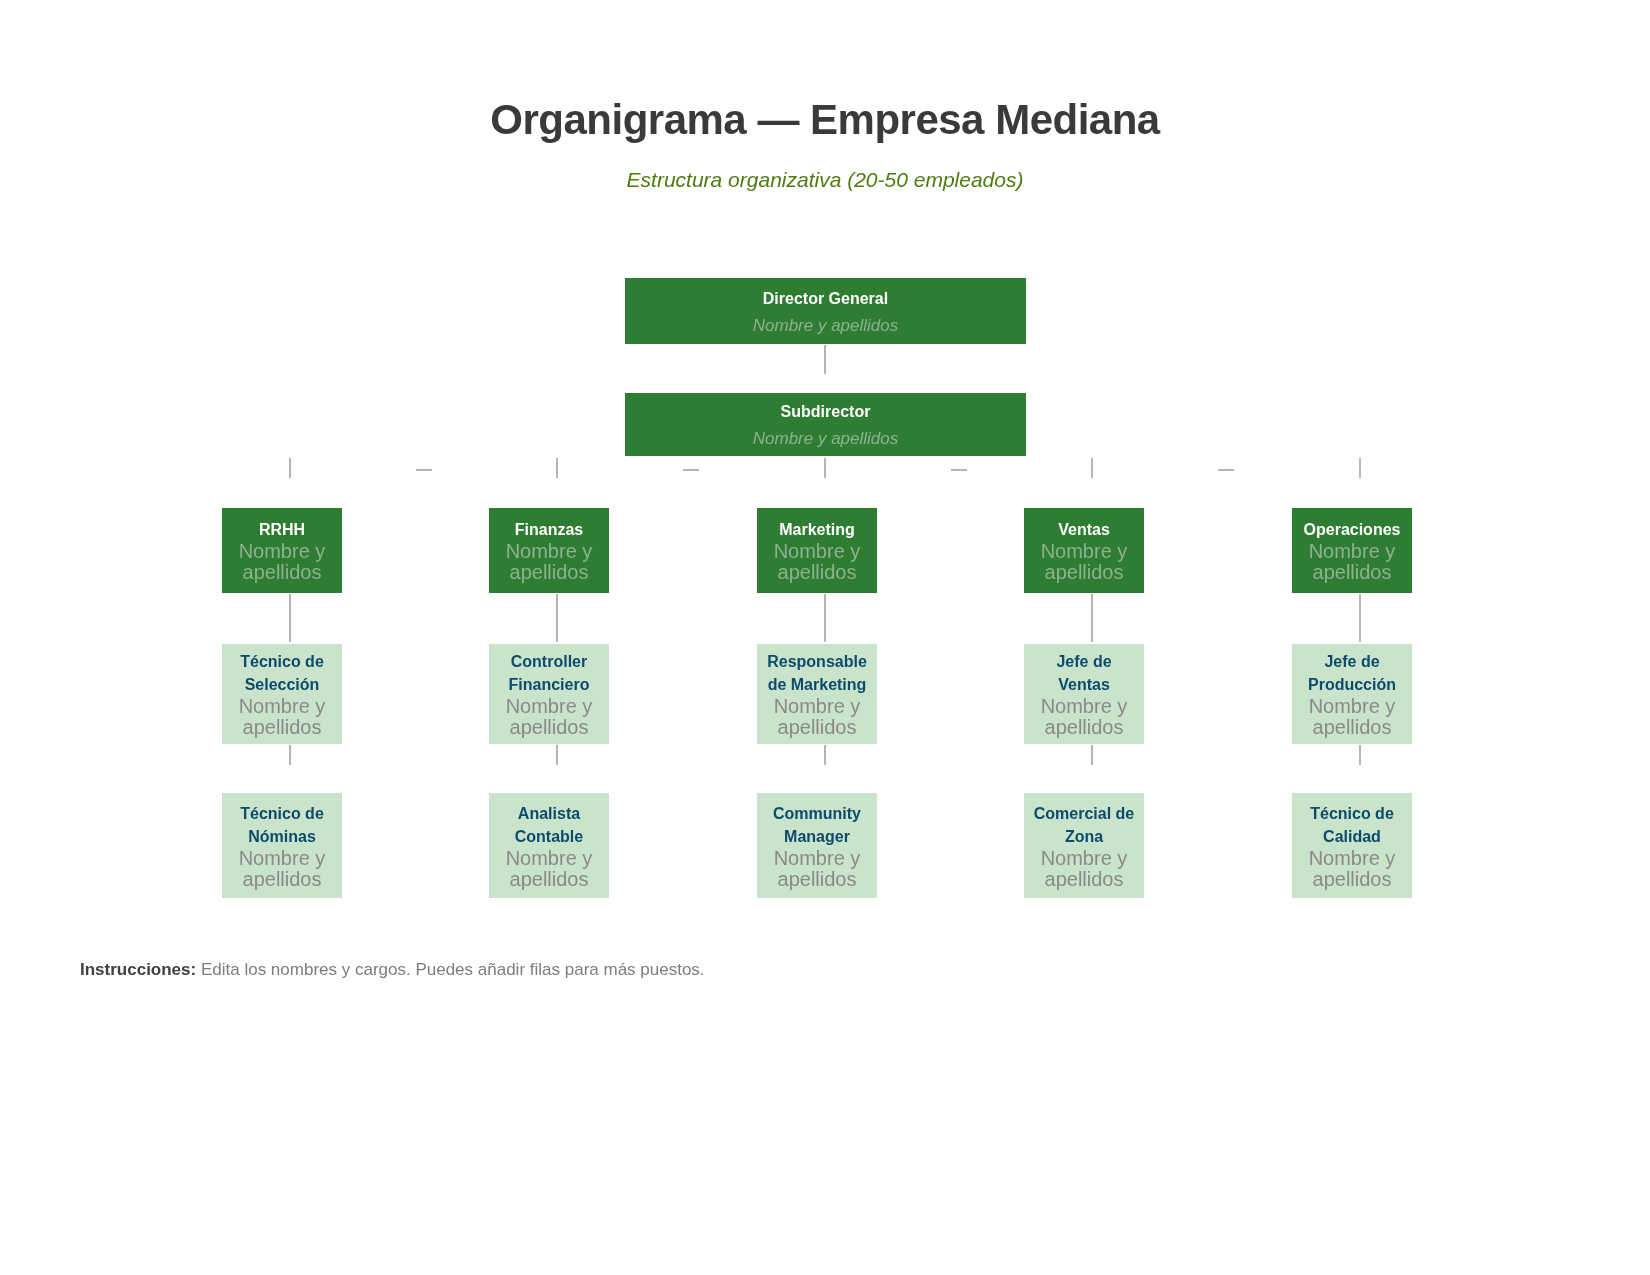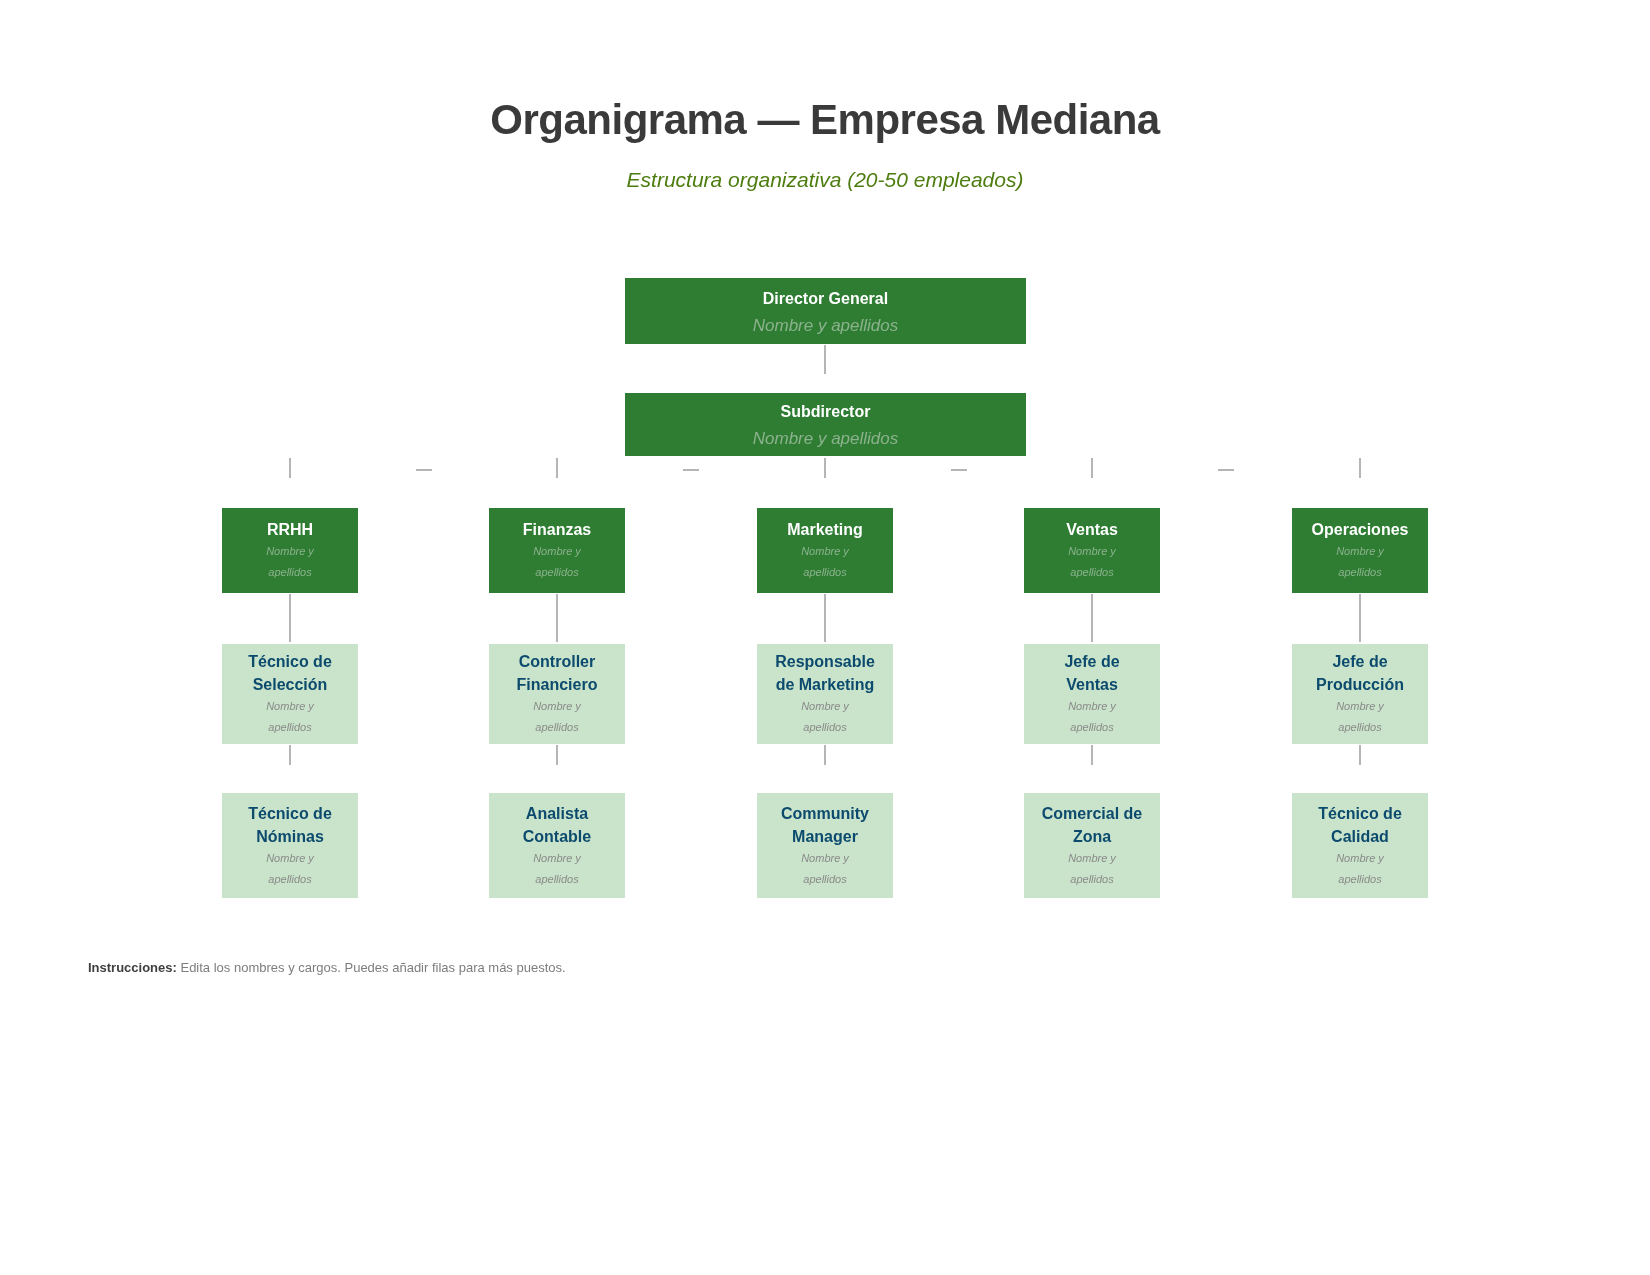--- a/index.html
+++ b/index.html
@@ -50,41 +50,40 @@
     line-height: 26px;
   }
   .big .node-name {
     color: #8cb28e;
     font-size: 17px;
     font-style: italic;
     line-height: 22px;
     margin-top: 3px;
   }
 
-  .small { width: 136px; }
+  .small { width: 120px; }
   .r2 { top: 508px; height: 85px; }
   .r3 { top: 644px; height: 100px; }
   .r4 { top: 793px; height: 105px; }
   .c0 { left: 222px; }
   .c1 { left: 489px; }
   .c2 { left: 757px; }
   .c3 { left: 1024px; }
   .c4 { left: 1292px; }
 
   .small .node-title {
     font-size: 16px;
     font-weight: 700;
     line-height: 23px;
     white-space: pre-line;
   }
   .small.dark  .node-title { color: #ffffff; }
   .small.light .node-title { color: #0c4a6e; }
   .small .node-name {
-    font-size: 11px;
-    font-style: italic;
+    font-size: 20px;
     line-height: 21px;
     white-space: pre-line;
     text-align: center;
   }
   .small.dark  .node-name { color: #8cb28e; }
   .small.light .node-name { color: #8a8a8a; }
 
   .vline {
     position: absolute;
     width: 2px;
@@ -92,23 +91,23 @@
   }
   .hdash {
     position: absolute;
     height: 2px;
     width: 16px;
     background: #b5b5b5;
   }
 
   .instructions {
     position: absolute;
-    left: 88px;
+    left: 80px;
     top: 960px;
-    font-size: 13px;
+    font-size: 17px;
     color: #7d7d7d;
   }
   .instructions .label {
     font-weight: 700;
     color: #3f3f3f;
   }
 </style>
 </head>
 <body>
 

